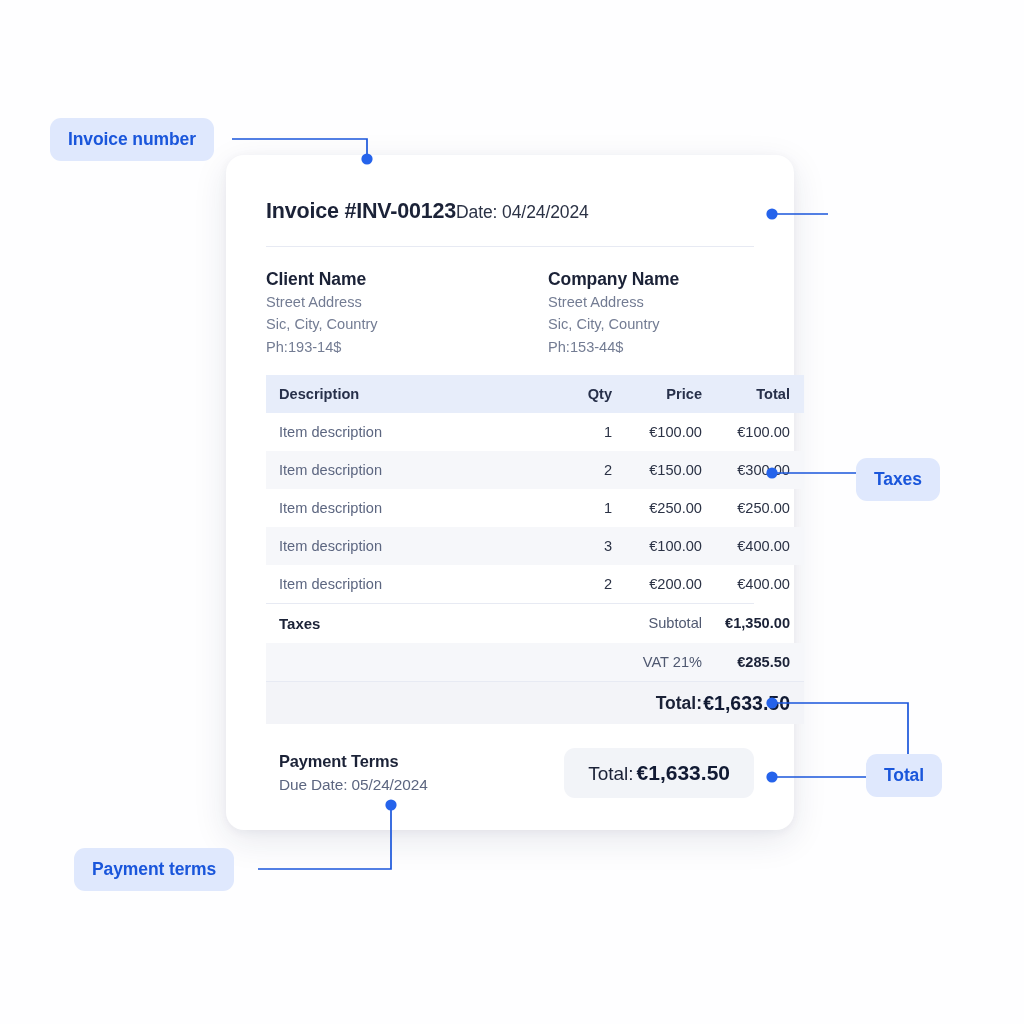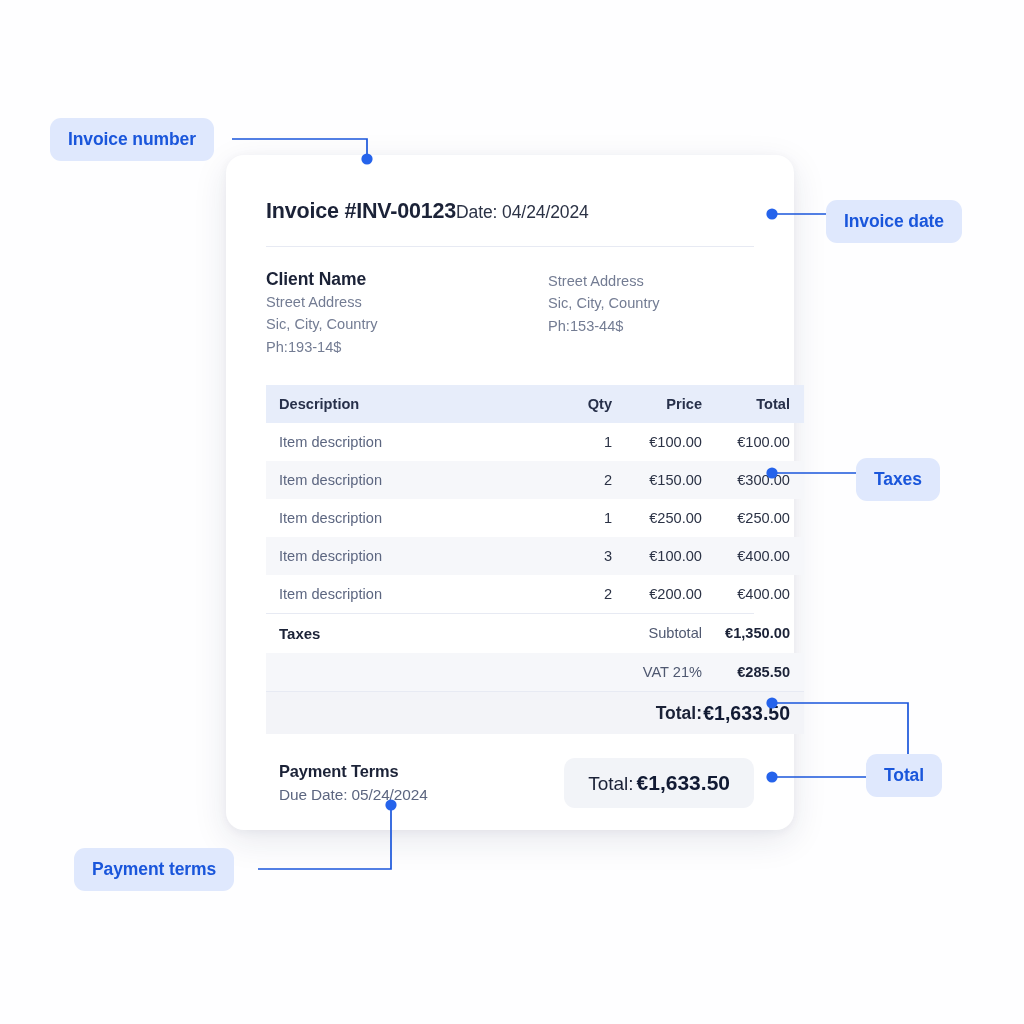--- a/index.html
+++ b/index.html
@@ -76,21 +76,21 @@
   .party-line {
     font-size: 14.6px;
     color: #737c93;
     line-height: 20.3px;
     margin-top: 2px;
   }
   .party-lines { }
 
   
   .items {
-    margin-top: 28px;
+    margin-top: 18px;
     width: 100%;
     border-collapse: collapse;
     table-layout: fixed;
   }
   .items th, .items td {
     font-size: 14.6px;
     padding: 0;
     height: 38px;
     vertical-align: middle;
   }
@@ -236,20 +236,21 @@
     <div class="parties">
       <div class="party">
         <div class="party-name">Client Name</div>
         <div class="party-lines">
           <div class="party-line">Street Address</div>
           <div class="party-line">Sic, City, Country</div>
           <div class="party-line">Ph:193-14$</div>
         </div>
       </div>
       <div class="party right">
+        <div class="party-name">Company Name</div>
         <div class="party-lines">
           <div class="party-line">Street Address</div>
           <div class="party-line">Sic, City, Country</div>
           <div class="party-line">Ph:153-44$</div>
         </div>
       </div>
     </div>
 
     <table class="items">
       <colgroup>
@@ -334,18 +335,17 @@
         <div class="pay-due">Due Date: 05/24/2024</div>
       </div>
       <div class="total-pill">
         <span>Total:</span><span class="amt">€1,633.50</span>
       </div>
     </div>
 
   </div>
 
   <div class="anno" id="anno-invoice-number">Invoice number</div>
-  <div class="anno" id="anno-invoice-date">Invoice date</div>
   <div class="anno" id="anno-taxes">Taxes</div>
   <div class="anno" id="anno-total">Total</div>
   <div class="anno" id="anno-payment-terms">Payment terms</div>
 
 </div>
 
 </body></html>

